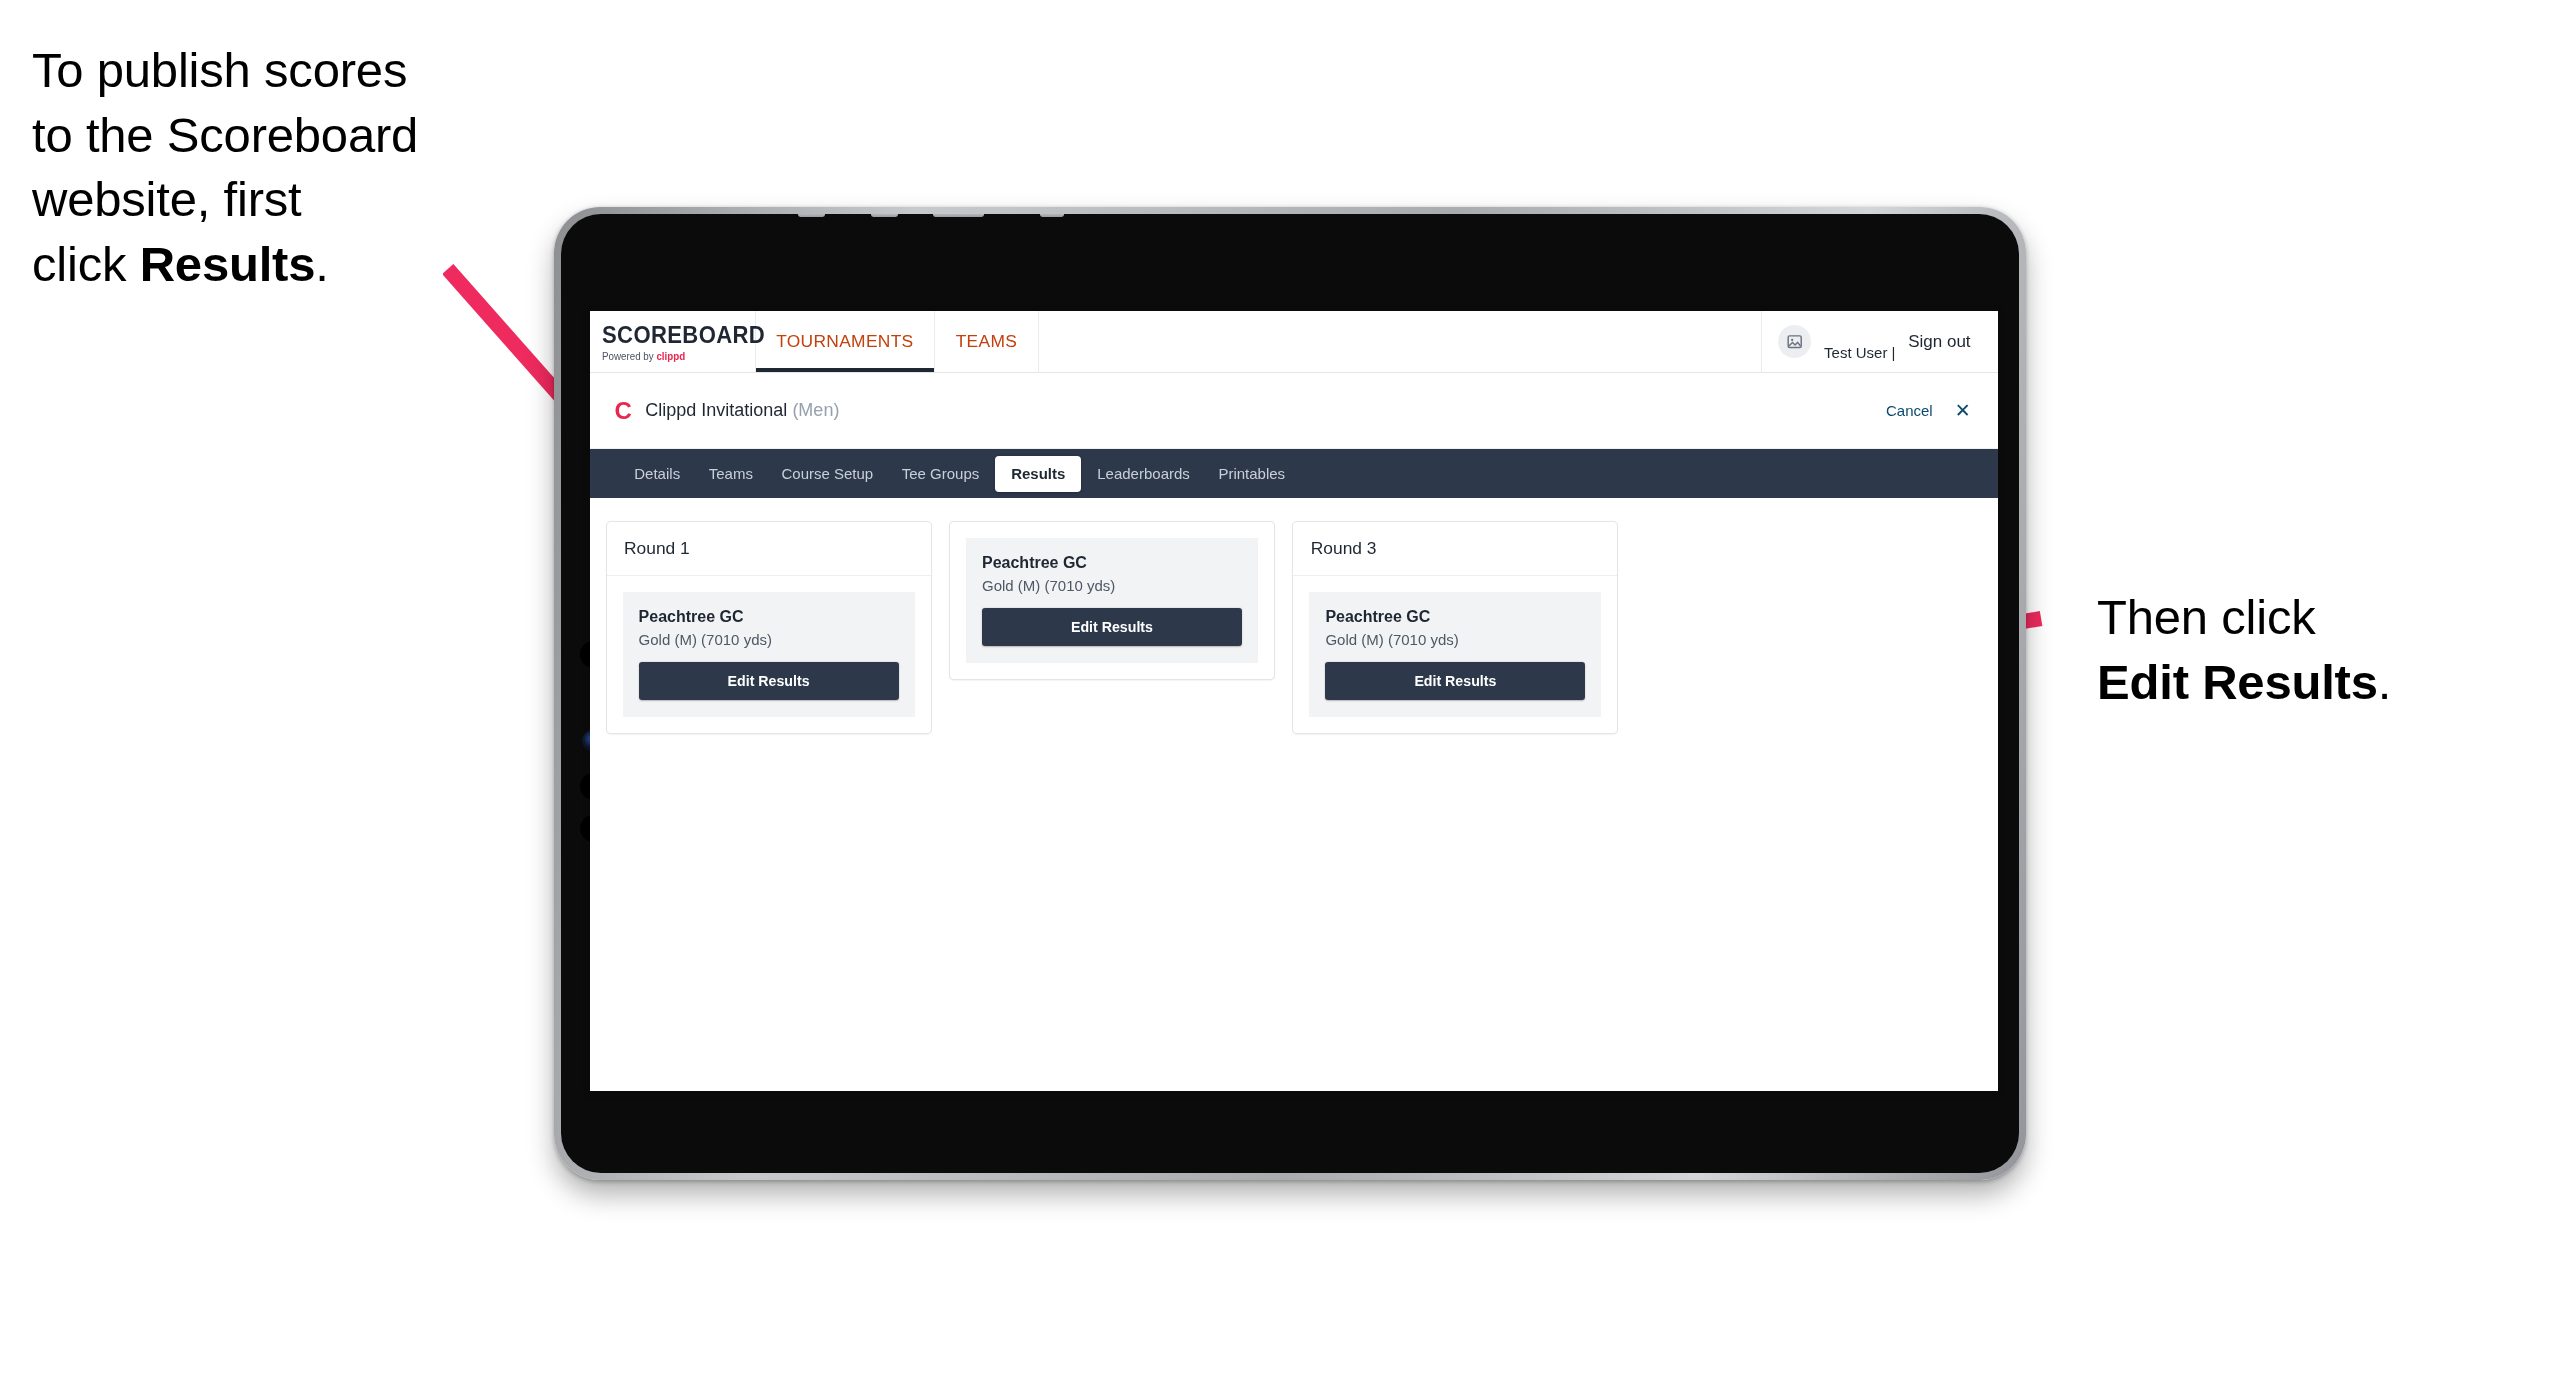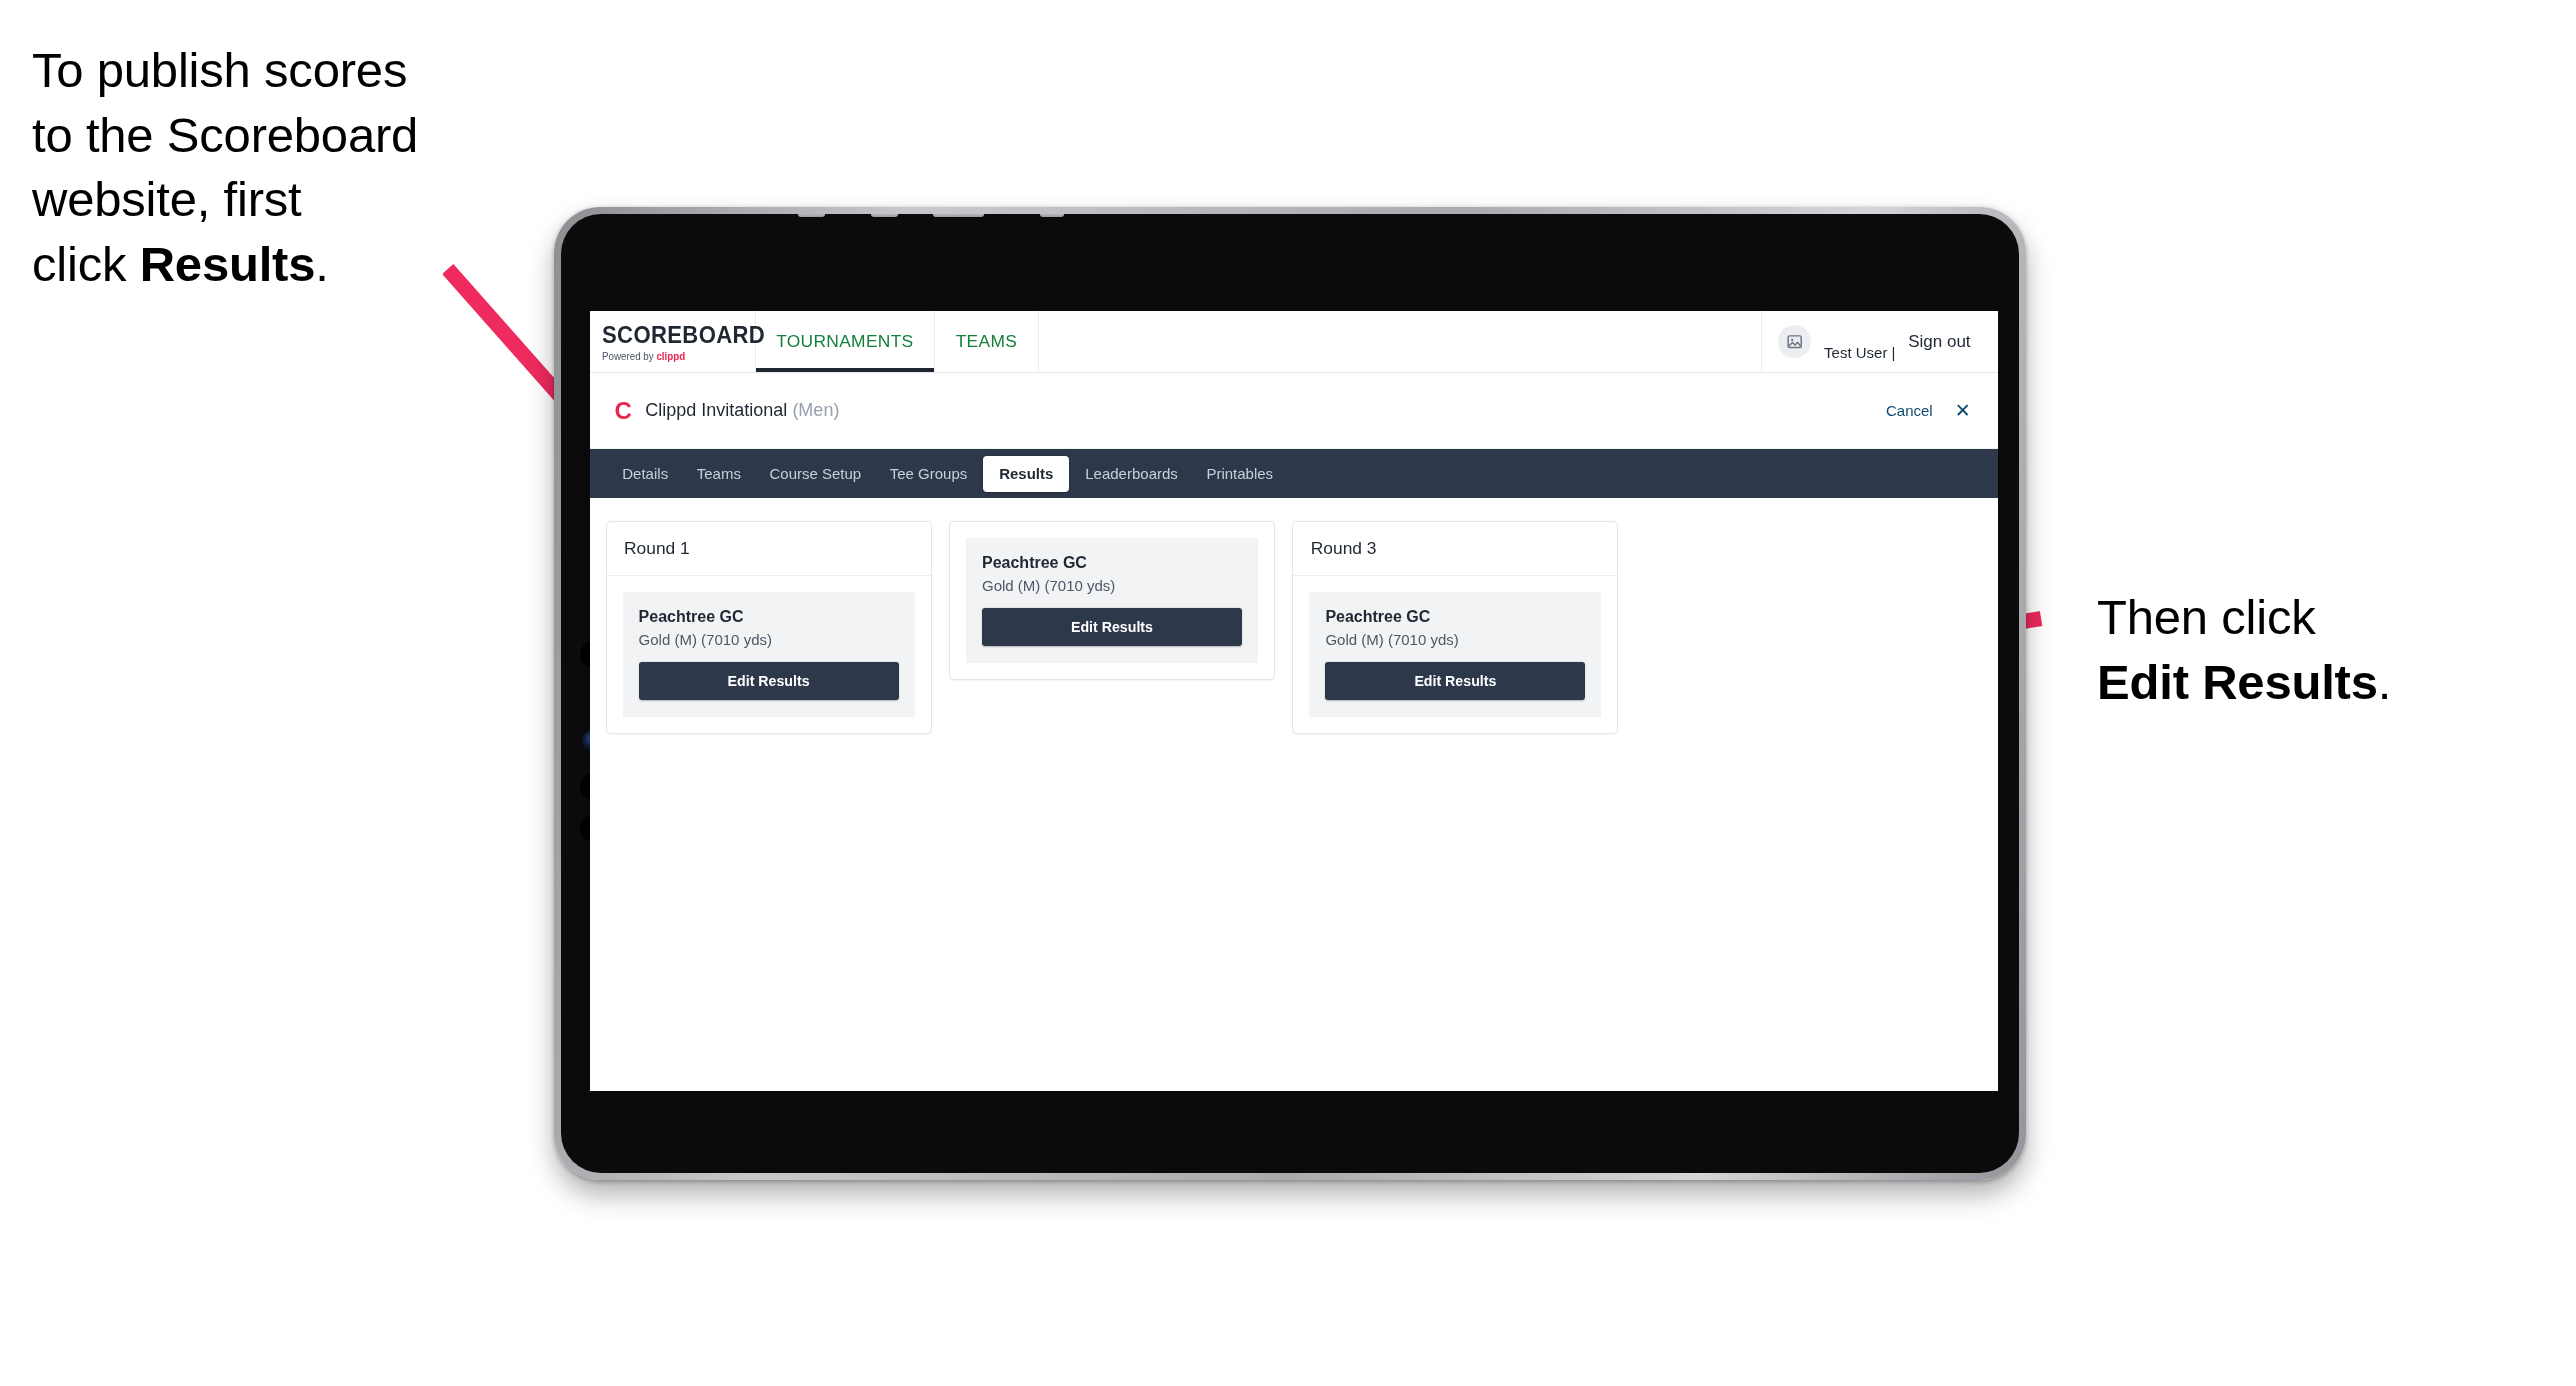--- a/index.html
+++ b/index.html
@@ -108,21 +108,21 @@
   #brand-sub {
     font-size: 10.3px; color:#4a5361; margin-top: 2.4px;
     transform: scaleX(0.95); transform-origin:left center;
   }
   #brand-sub .clippd { color:#e8264f; font-weight:700; }
 
   .topnav-item {
     display:flex; align-items:center; justify-content:center;
     padding: 0 20.6px;
     font-size: 17.4px; letter-spacing: 0.3px;
-    color:#15803d;
+    color:#c2410c;
     border-right: 0.8px solid #e9ebee;
     position: relative;
     cursor: pointer;
   }
   .topnav-item.active::after {
     content:""; position:absolute; left:0; right:0; bottom:0;
     height: 4px; background:#1f2733;
   }
   #topbar-spacer { flex:1; border-right:0.8px solid #e9ebee; }
   #user-zone {
@@ -158,21 +158,21 @@
   #cancel-btn {
     display:flex; align-items:center; gap:22px;
     font-size: 15px; color:#0c4a6e; cursor:pointer;
   }
   #cancel-x { font-size: 19px; line-height:1; }
 
   
   #tabstrip {
     height: 49px; background:#2d384b;
     display:flex; align-items:center;
-    padding-left: 20px; gap: 3.2px;
+    padding-left: 32px; gap: 3.2px;
     flex: 0 0 auto;
   }
   .tab {
     font-size: 15px; color:#c9cfd8;
     padding: 6.3px 12.7px;
     border-radius: 4px;
     cursor:pointer; white-space:nowrap;
   }
   .tab.active {
     background:#ffffff; color:#1f2733; font-weight:700;

